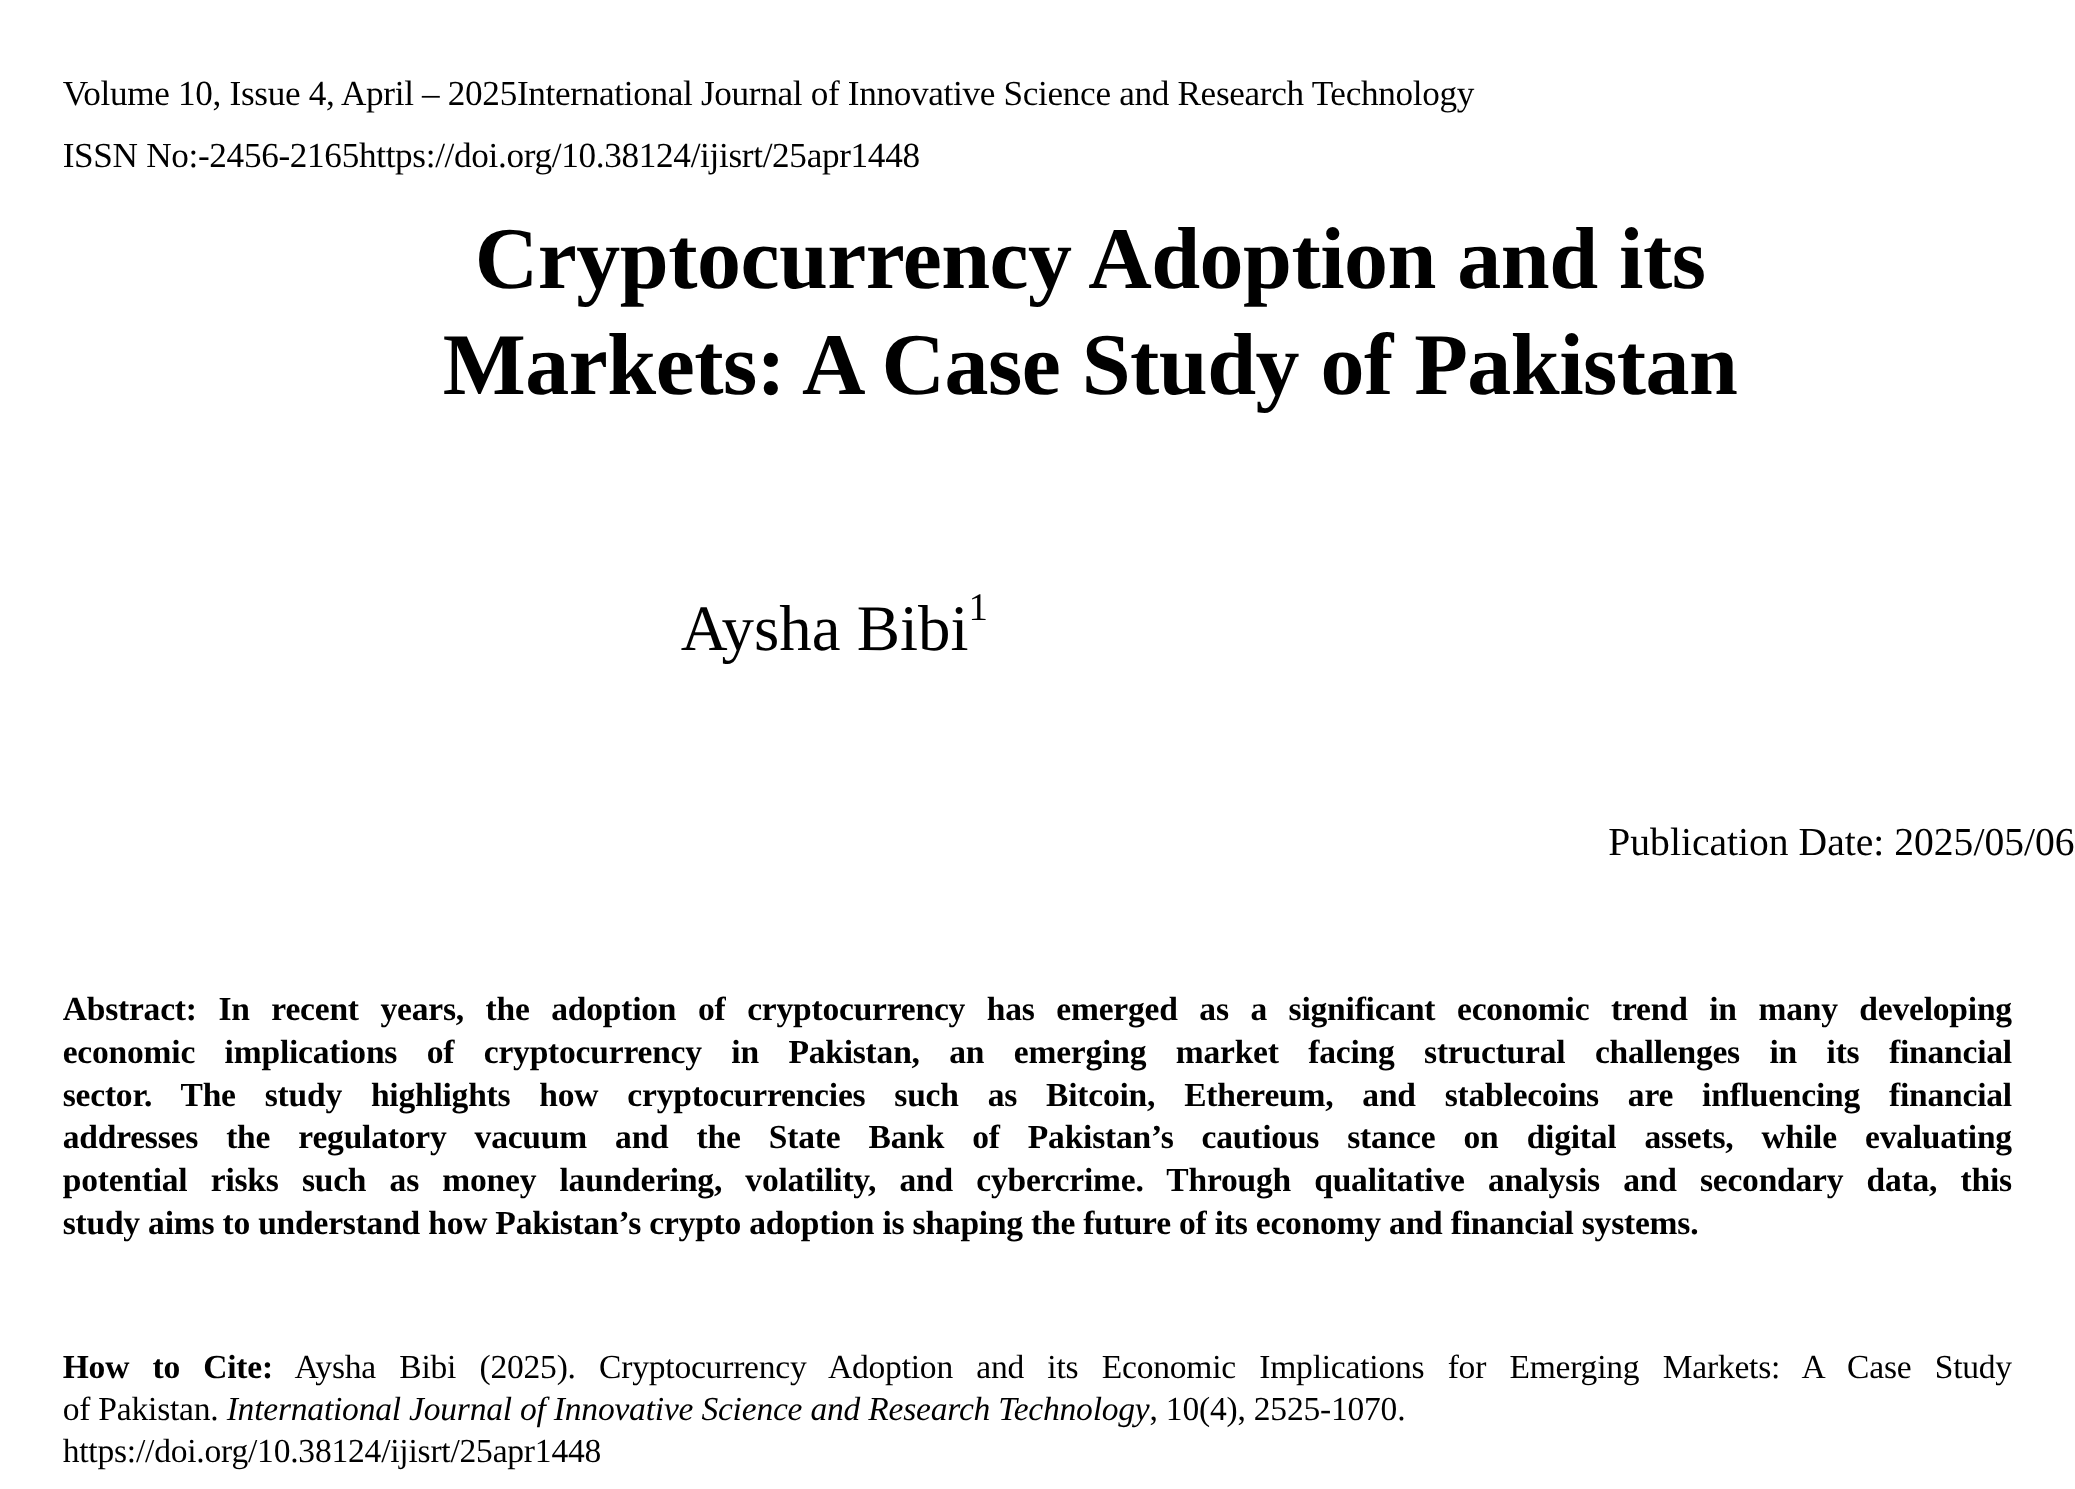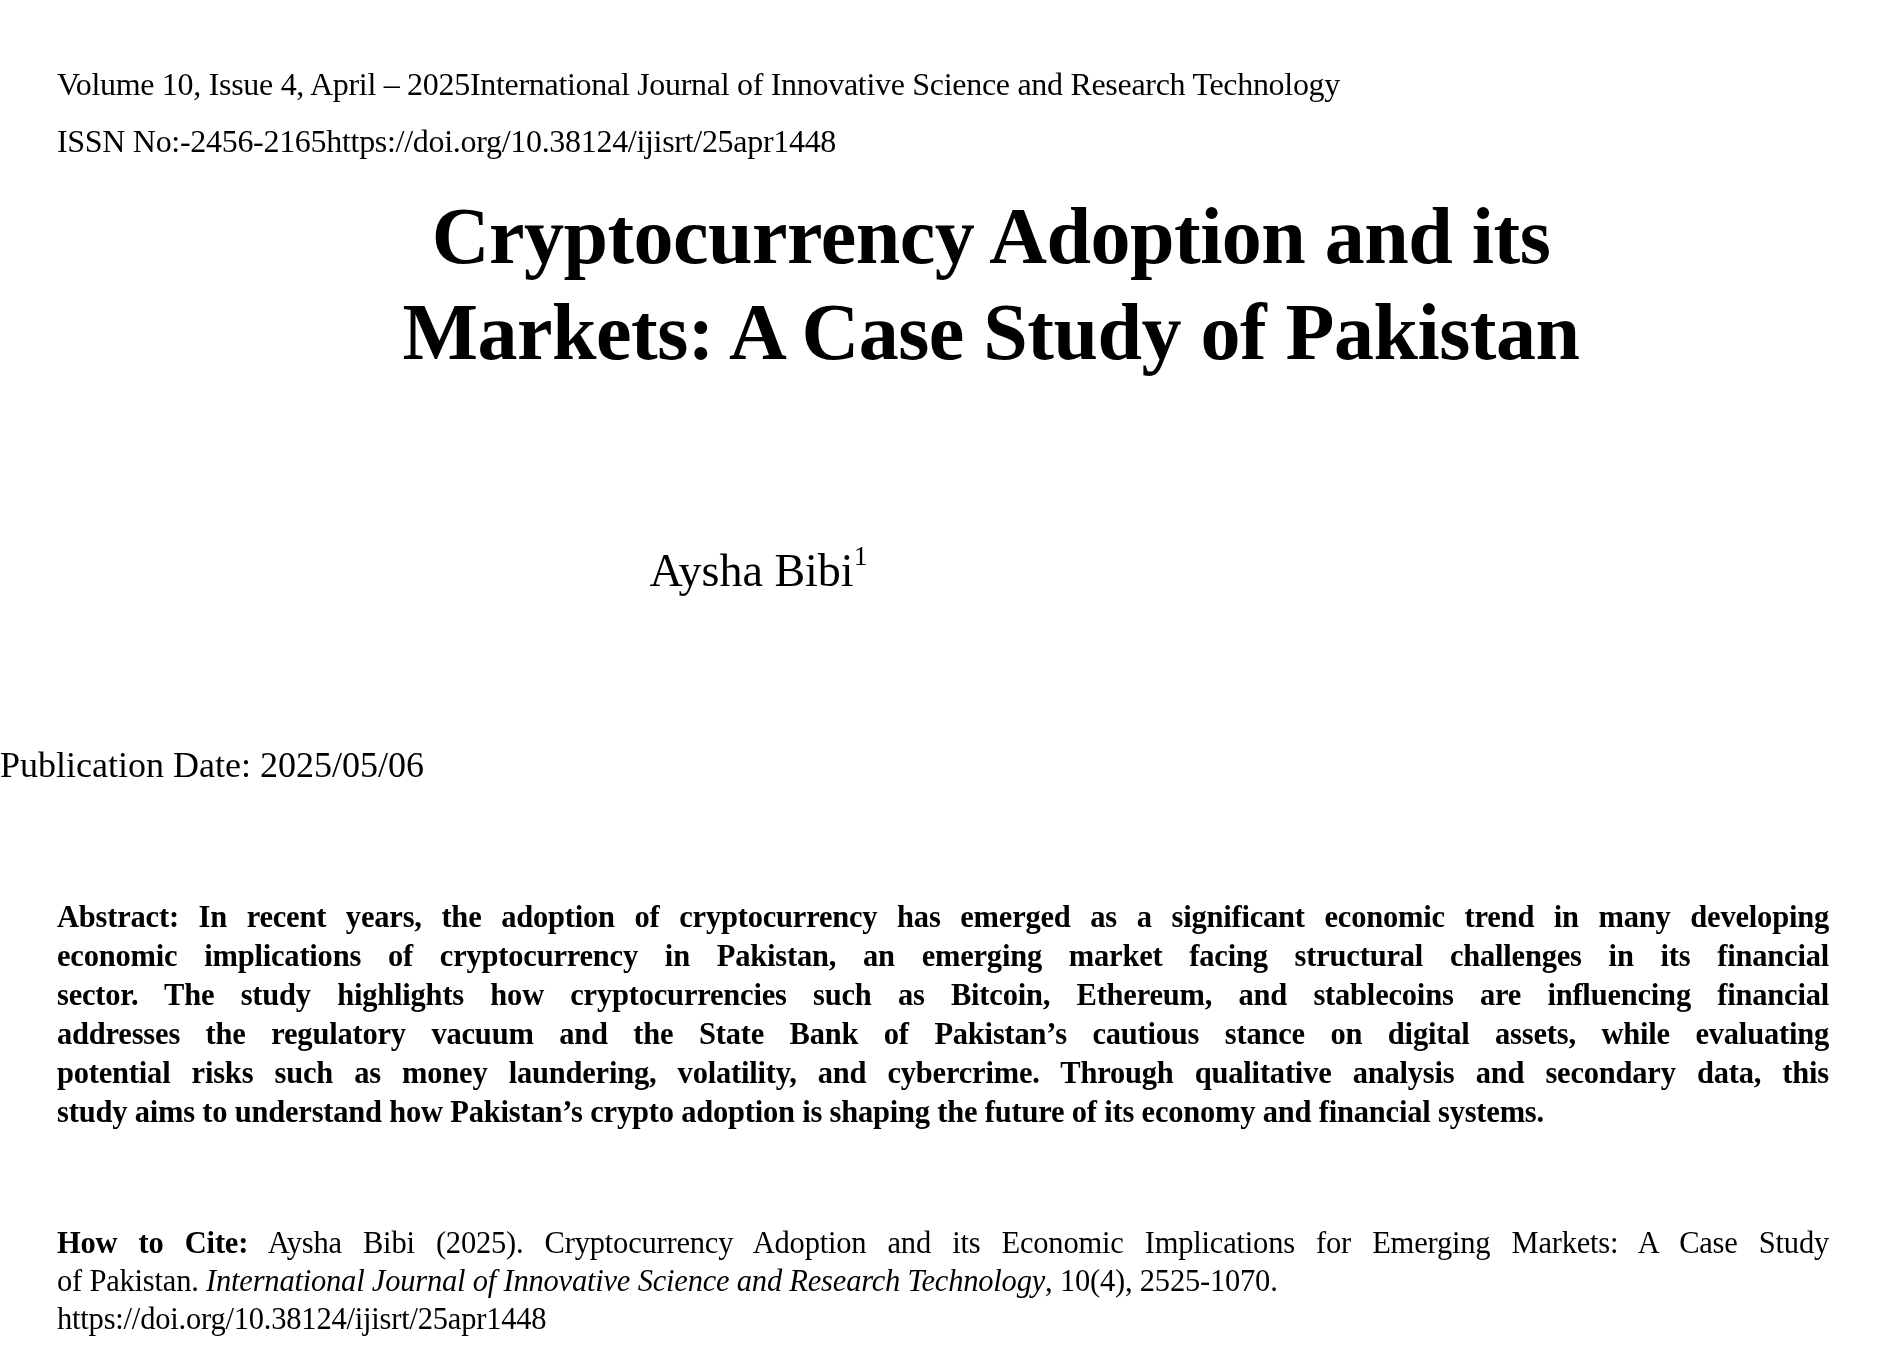--- a/index.html
+++ b/index.html
@@ -46,36 +46,36 @@
       letter-spacing: -0.5px;
       padding-left: 48px;
     }
     .title .tline { display: block; }
 
     .author {
       position: absolute;
       left: 0; width: 1517px;
       top: 544px;
       text-align: center;
-      font-size: 46px;
+      font-size: 59px;
       line-height: 54px;
     }
     .affil {
       position: absolute;
       left: 0; width: 1886px;
       top: 650px;
       text-align: center;
       font-size: 36px;
       line-height: 42px;
     }
     .pubdate {
       position: absolute;
       left: 0; width: 1886px;
       top: 744px;
-      text-align: left;
+      text-align: right;
       font-size: 36px;
       line-height: 42px;
     }
     sup.fn {
       font-size: 0.6em;
       vertical-align: 0;
       position: relative;
       top: -0.75em;
     }
 

